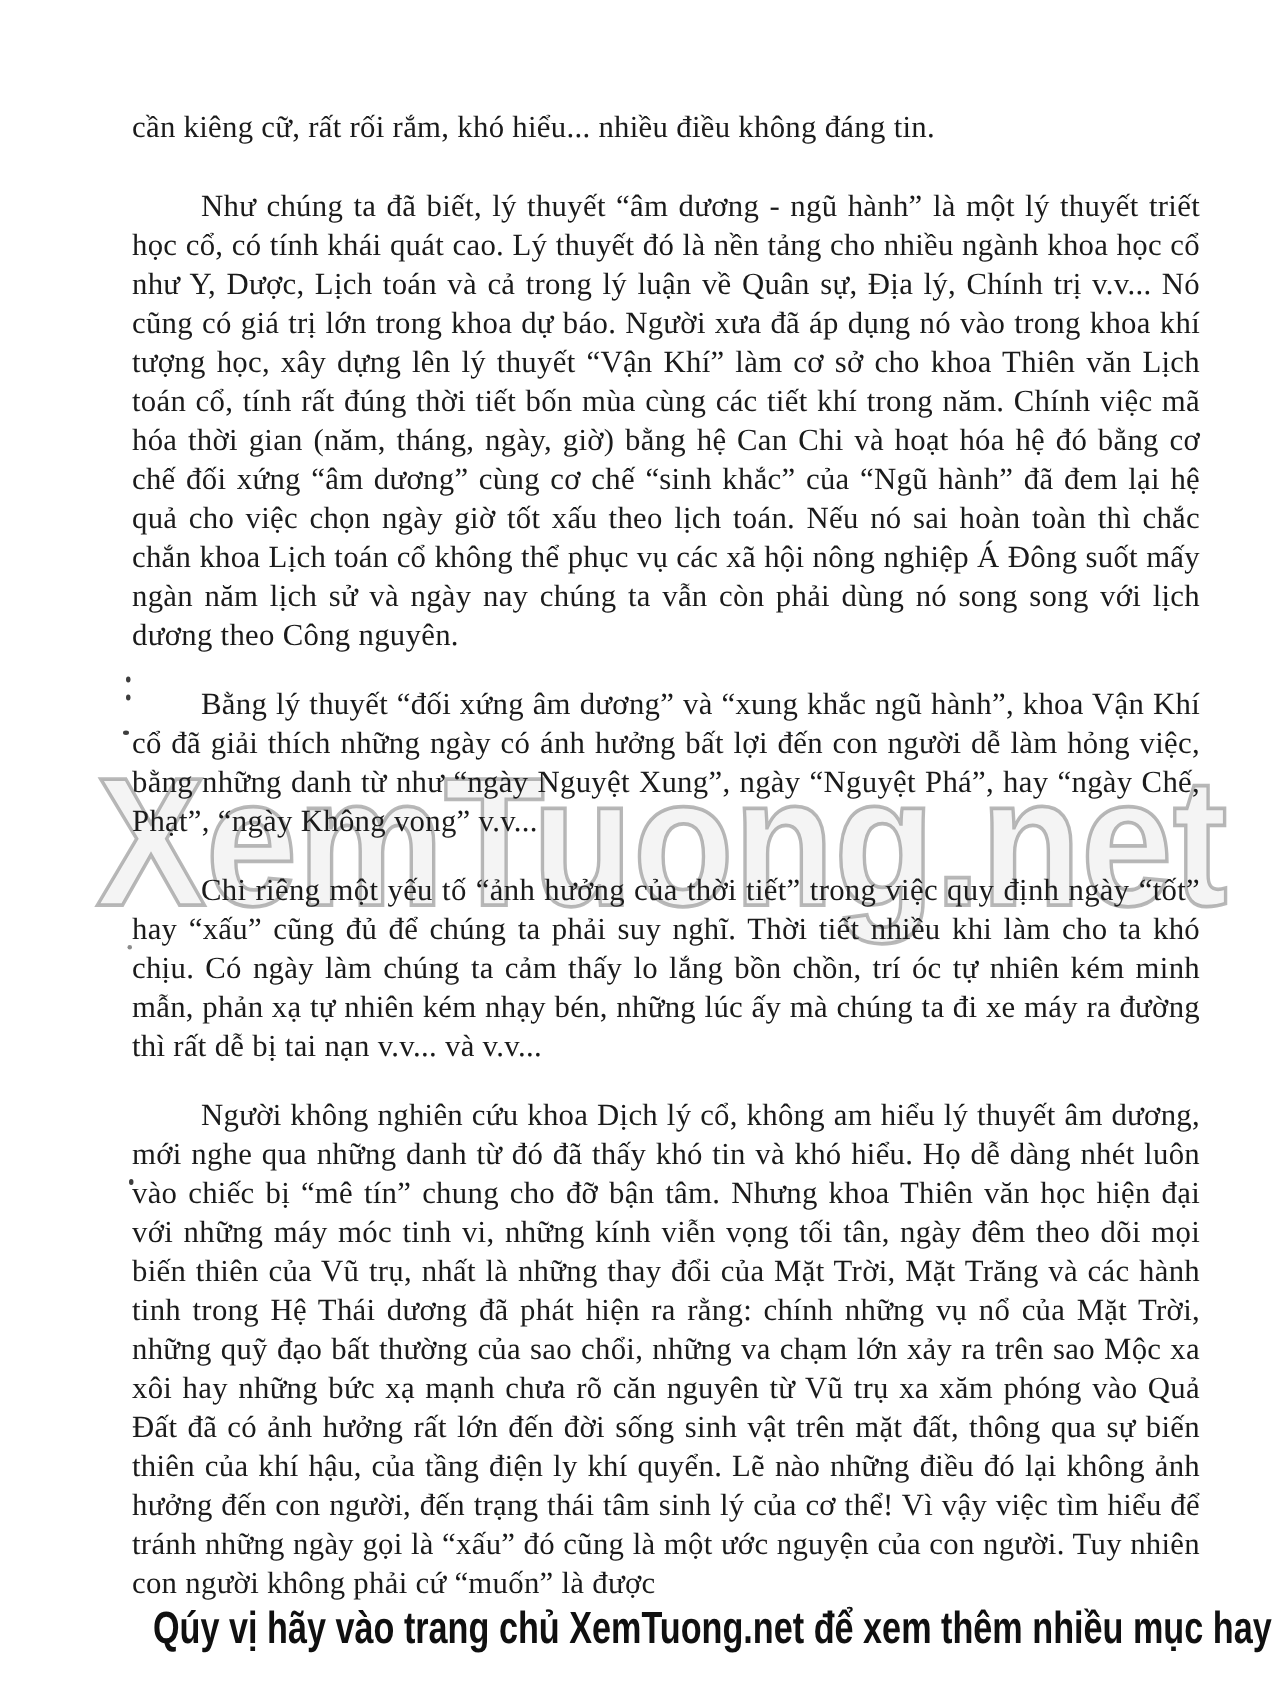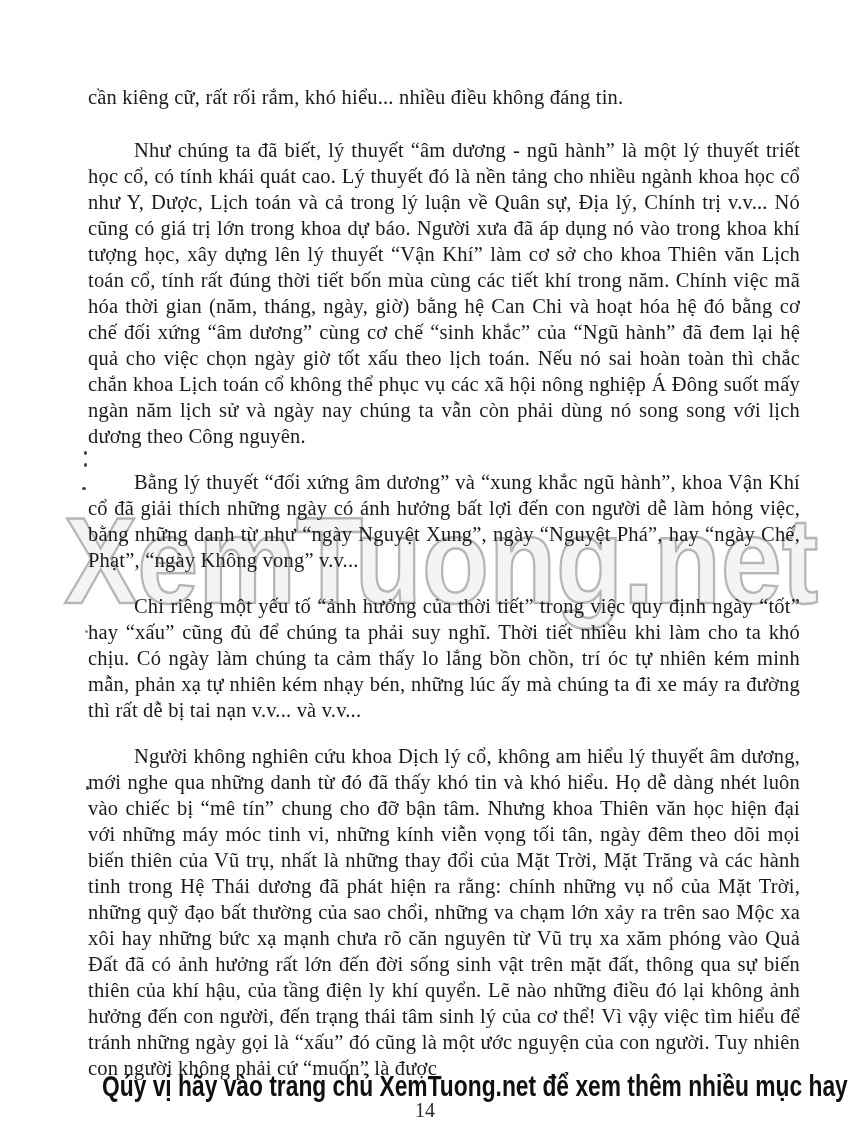--- a/index.html
+++ b/index.html
@@ -36,21 +36,21 @@
     z-index:2;
   }
   .para{
     margin:0 0 20px 0;
     font-size:20.5px;
     line-height:26px;
     text-align:justify;
     letter-spacing:0.2px;
   }
   .para.indent{text-indent:46px;}
-  .para:first-child{margin-bottom:27px;margin-top:12px;}
+  .para:first-child{margin-bottom:27px;}
   .footer-banner{
     position:absolute;
     left:0;top:1069px;
     width:850px;
     z-index:4;
     text-align:center;
     font-family:"Liberation Sans", sans-serif;
     font-weight:bold;
     font-size:30px;
     line-height:34px;
@@ -97,15 +97,14 @@
     </main>
 
   <div class="speck s1"></div>
   <div class="speck s2"></div>
   <div class="speck s3"></div>
   <div class="speck s4"></div>
   <div class="speck s5"></div>
 
   <div class="footer-banner">Qúy vị hãy vào trang chủ XemTuong.net để xem thêm nhiều mục hay khác</div>
 
-  <div class="page-number">14</div>
 
 </div>
 
 </body></html>

